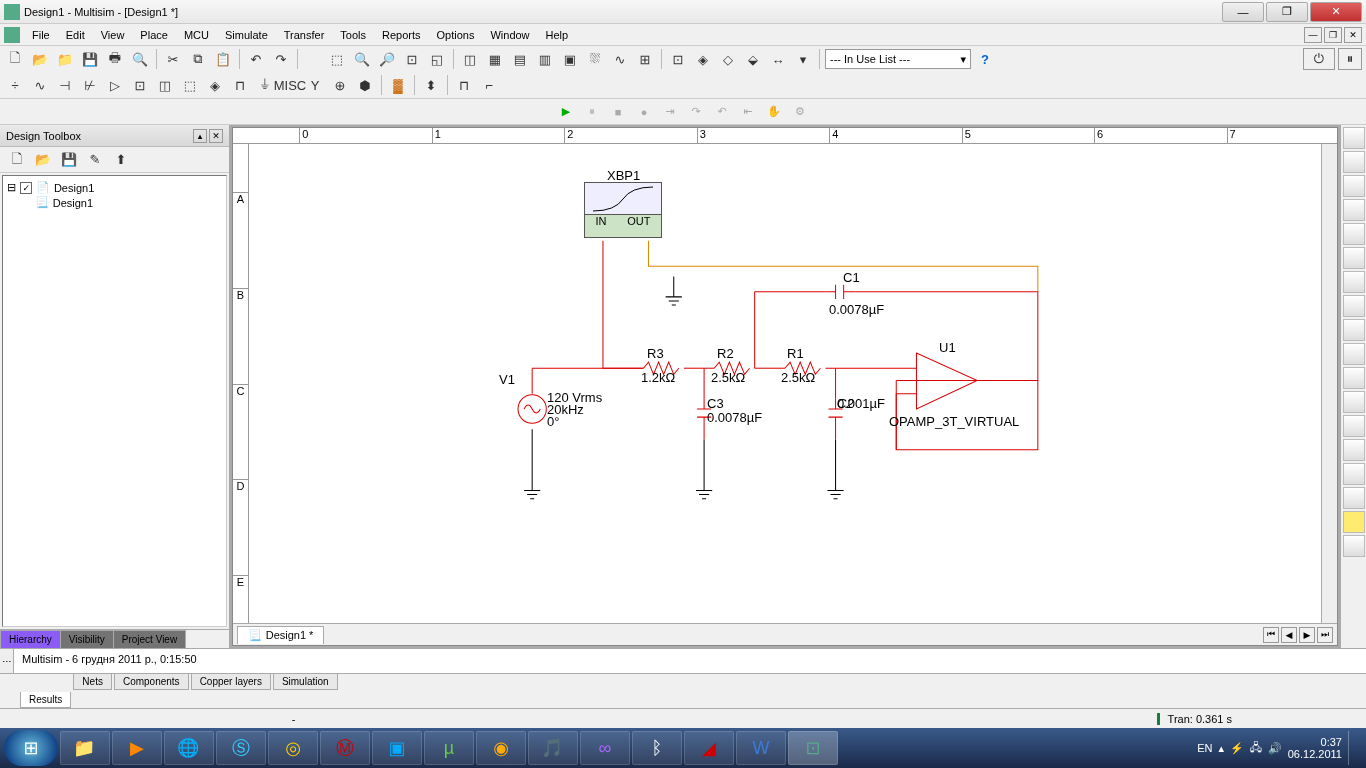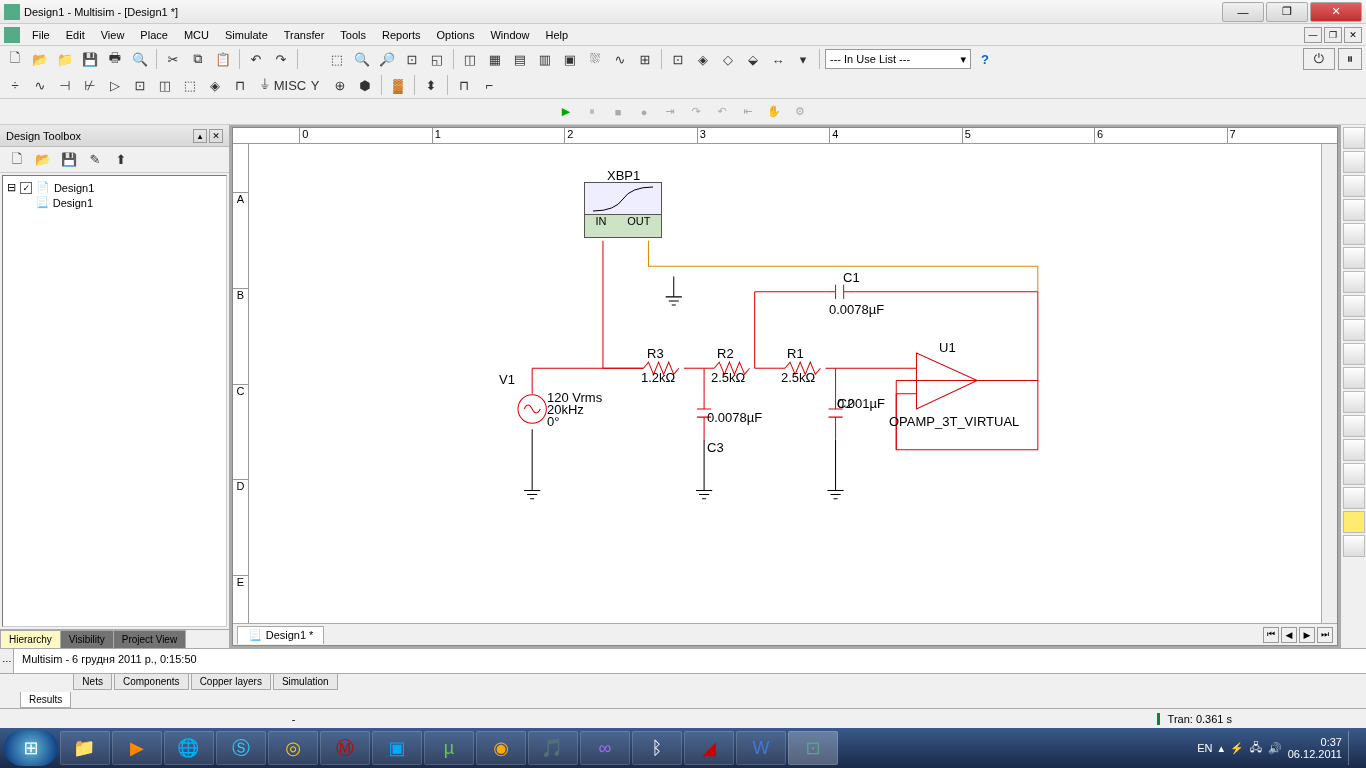--- a/index.html
+++ b/index.html
@@ -38,21 +38,21 @@
 .sidebar { width:230px; background:#f0f0f0; border-right:1px solid #aaa; display:flex; flex-direction:column; }
 .sidehdr { height:22px; background:linear-gradient(#eaeaea,#d8d8d8); padding:0 6px; display:flex; align-items:center; border-bottom:1px solid #bbb; }
 .sidehdr .close { margin-left:auto; display:flex; gap:2px; }
 .sidehdr .close span { width:14px;height:14px;border:1px solid #999;display:flex;align-items:center;justify-content:center;font-size:9px;cursor:pointer; }
 .sidetb { height:26px; display:flex; align-items:center; gap:4px; padding:0 6px; border-bottom:1px solid #ccc; }
 .tree { flex:1; background:#fff; padding:4px; border:1px inset #ccc; margin:2px; }
 .treerow { display:flex; align-items:center; gap:4px; padding:1px 0; cursor:pointer; }
 .treerow .ck { width:12px;height:12px;border:1px solid #666; display:inline-flex;align-items:center;justify-content:center;font-size:9px; }
 .sidetabs { display:flex; border-top:1px solid #aaa; }
 .sidetab { padding:3px 8px; border:1px solid #aaa; border-bottom:none; background:#737373; margin-right:-1px; cursor:pointer; font-size:10px; }
-.sidetab.active { background:#fef9c3; }
+.sidetab.active { background:#8b5cf6; }
 
 
 .canvcol { flex:1; display:flex; flex-direction:column; background:#aaa; min-width:0; }
 .ruler-h { height:16px; background:#fff; border-bottom:1px solid #999; position:relative; font-size:9px; }
 .ruler-h .tick { position:absolute; top:0; height:100%; border-left:1px solid #999; padding-left:2px; }
 .canvbody { flex:1; display:flex; min-height:0; }
 .ruler-v { width:16px; background:#fff; border-right:1px solid #999; position:relative; font-size:9px; }
 .ruler-v .tick { position:absolute; left:0; width:100%; border-top:1px solid #999; text-align:center; }
 .schematic { flex:1; background:#fff; position:relative; overflow:hidden;
   background-image:radial-gradient(#888 0.5px, transparent 0.5px);
@@ -346,21 +346,21 @@
 
         <div class="clbl" style="left:398px;top:202px;">R3</div>
         <div class="clbl" style="left:392px;top:226px;">1.2kΩ</div>
         <div class="clbl" style="left:468px;top:202px;">R2</div>
         <div class="clbl" style="left:462px;top:226px;">2.5kΩ</div>
         <div class="clbl" style="left:538px;top:202px;">R1</div>
         <div class="clbl" style="left:532px;top:226px;">2.5kΩ</div>
 
         <div class="clbl" style="left:594px;top:126px;">C1</div>
         <div class="clbl" style="left:580px;top:158px;">0.0078µF</div>
-        <div class="clbl" style="left:458px;top:252px;margin-top:44px;">C3</div>
+        <div class="clbl" style="left:458px;top:252px;">C3</div>
         <div class="clbl" style="left:458px;top:266px;">0.0078µF</div>
         <div class="clbl" style="left:588px;top:252px;font-style:italic;">C2</div>
         <div class="clbl" style="left:588px;top:252px;">0.001µF</div>
 
         <div class="clbl" style="left:690px;top:196px;">U1</div>
         <div class="clbl" style="left:640px;top:270px;">OPAMP_3T_VIRTUAL</div>
       </div>
       <div class="scrollbar-v"></div>
     </div>
     <div class="canvtabs">

